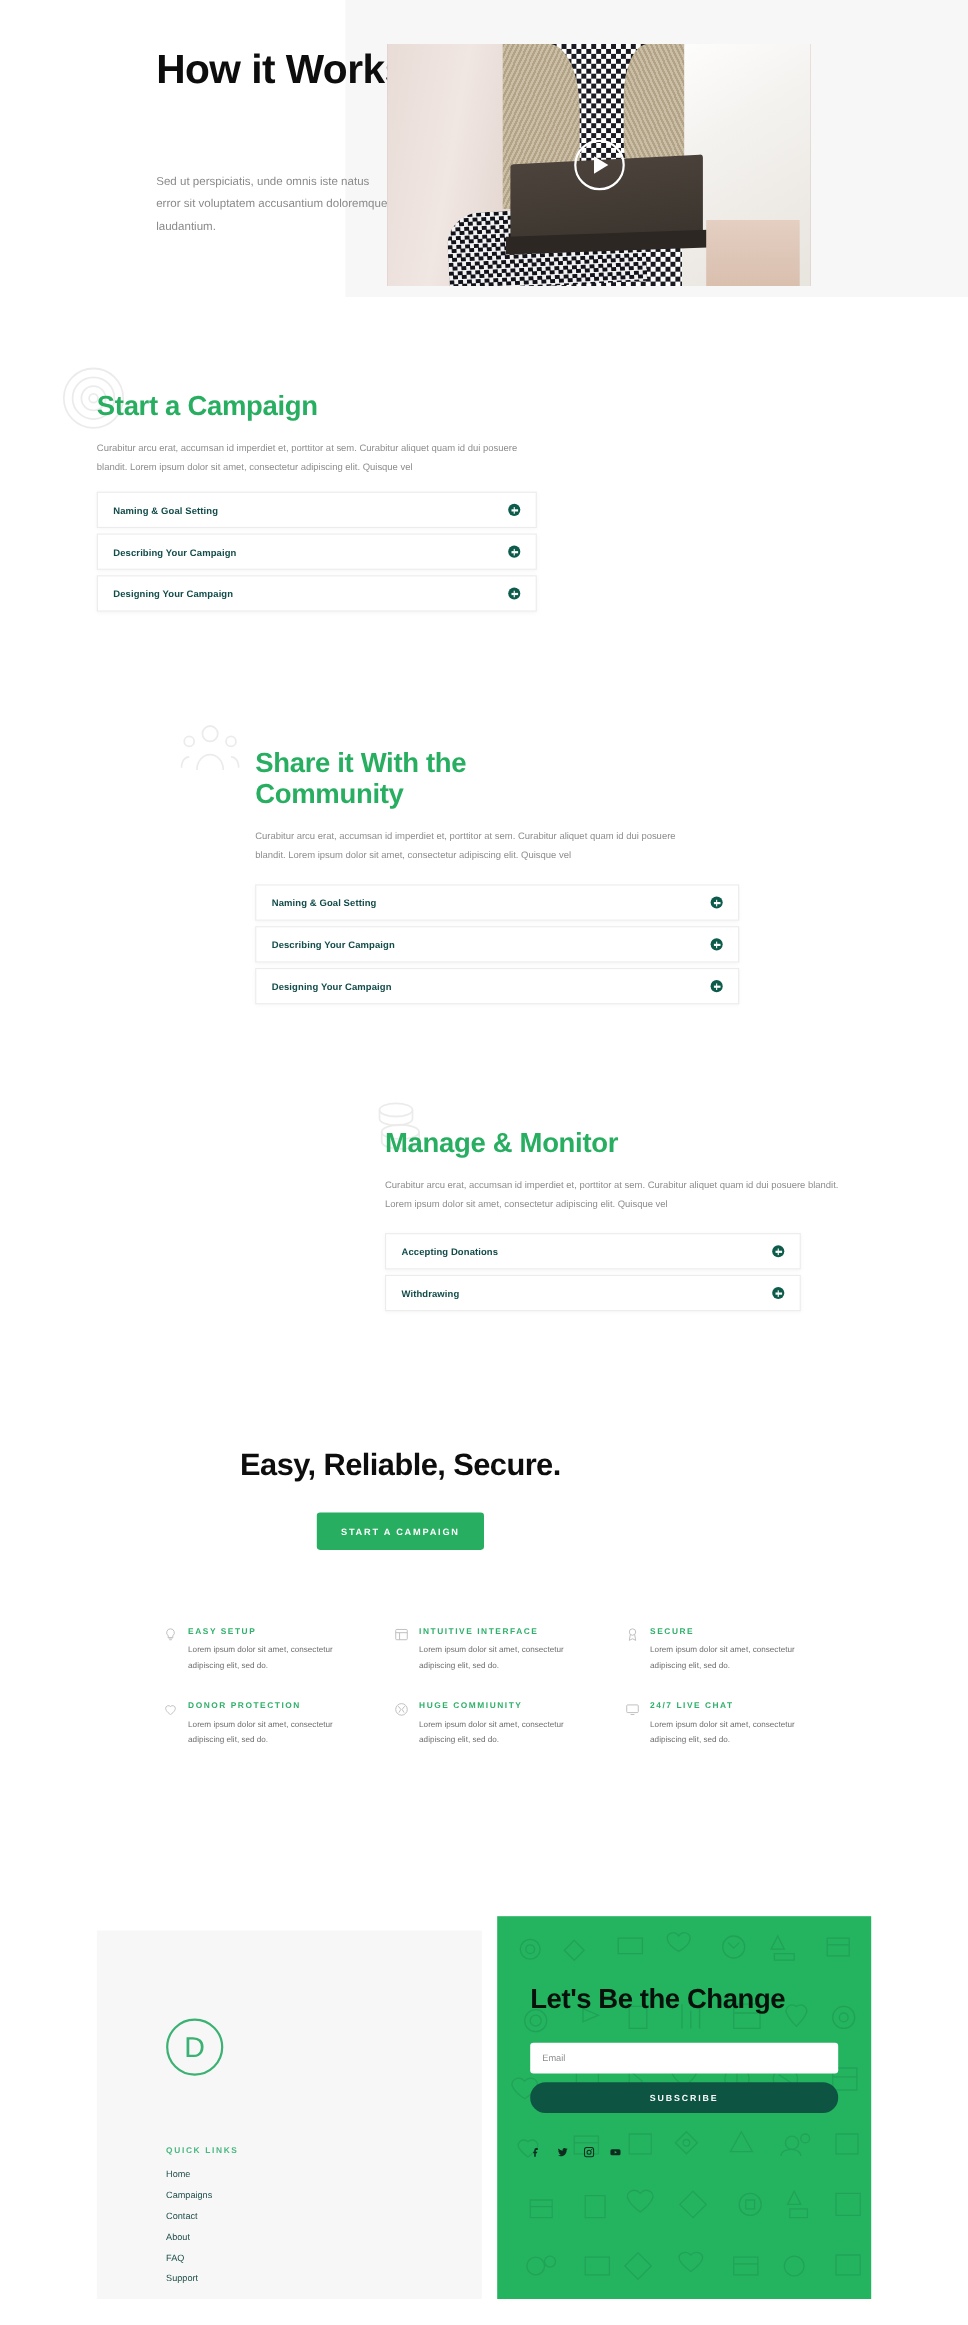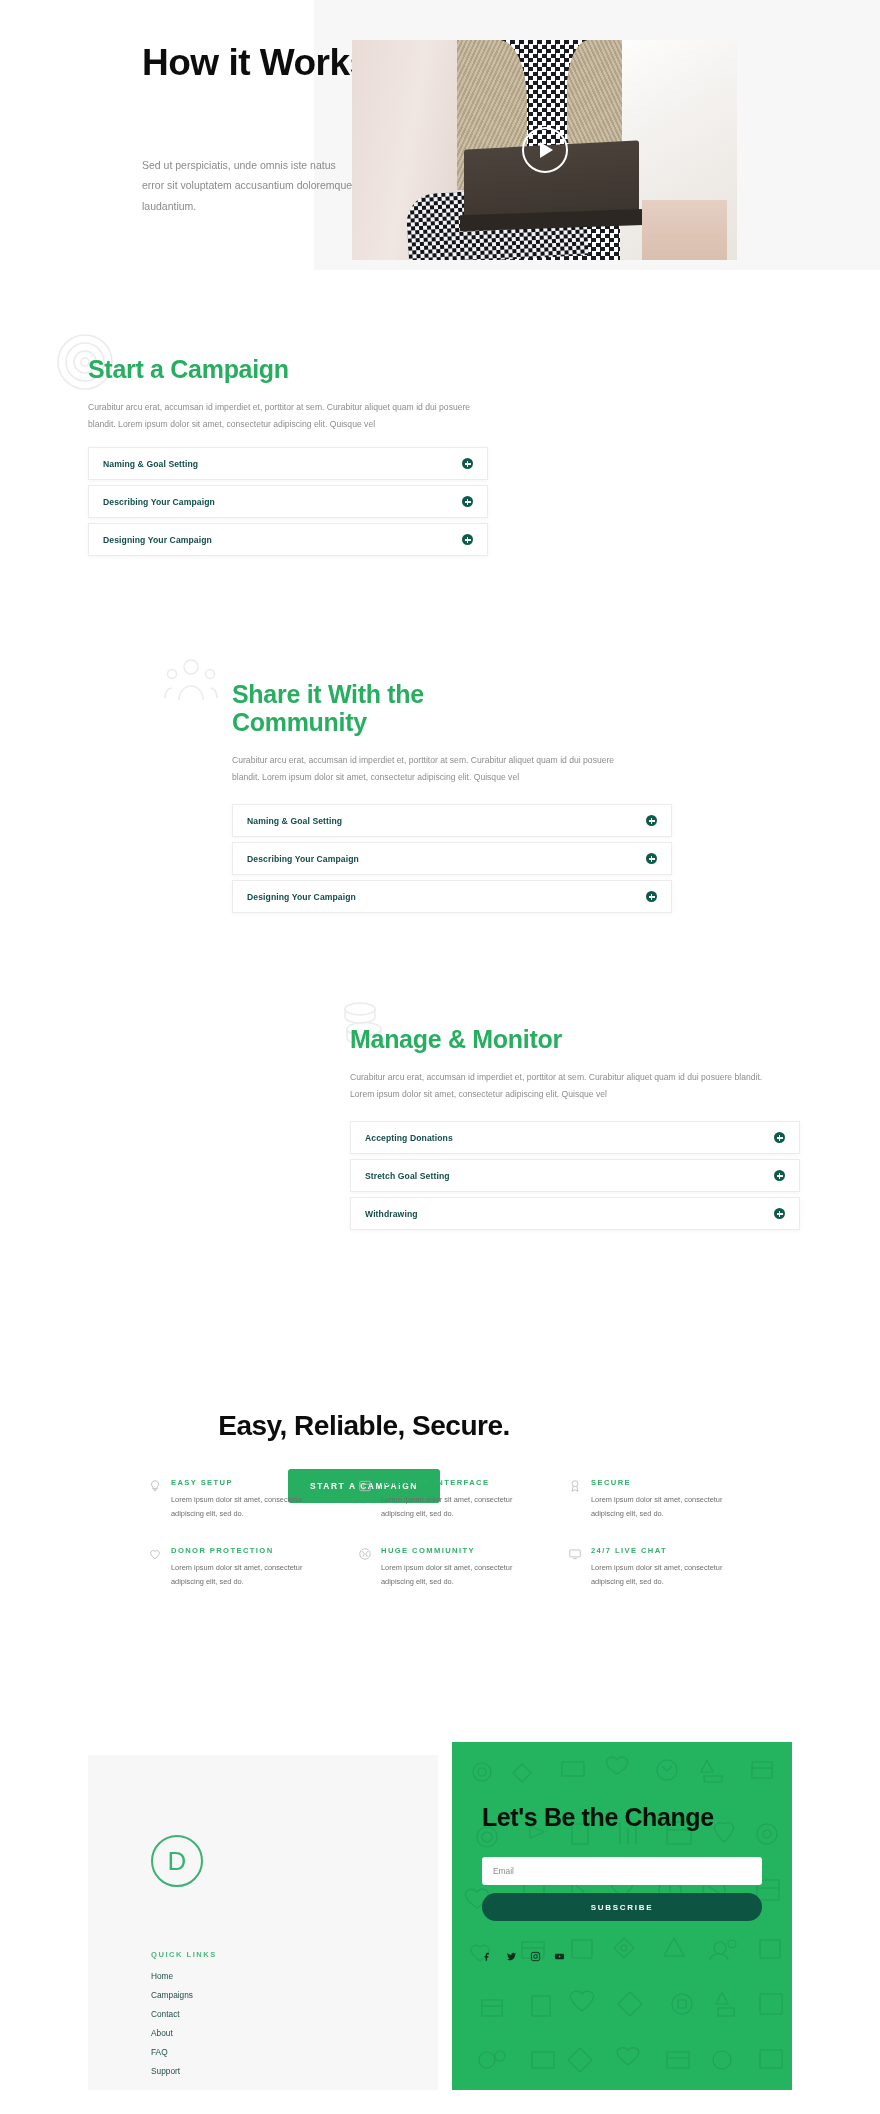--- a/index.html
+++ b/index.html
@@ -120,24 +120,24 @@
   #sec-start { position:absolute; left:88px; top:355px; width:400px; }
   #sec-start .acc-list { width: 400px; }
   
   #sec-share { position:absolute; left:220px; top:680px; width:440px;margin-left:12px; }
   #sec-share .sec-head { width: 280px; }
   #sec-share .sec-body { width: 410px; }
   #sec-share .acc-list { width: 440px; margin-top: 18px; }
   
   #sec-manage { position:absolute; left:350px; top:1025px; width:450px; }
   #sec-manage .sec-body { width: 435px; }
-  #sec-manage .acc-list { width: 450px; margin-top: 18px; }
-
-  
-  .cta { position: absolute; left: 0; top: 1410px; width: 728px; text-align: center; }
+  #sec-manage .acc-list { width: 378px; margin-top: 18px; }
+
+  
+  .cta { position: absolute; left: 0; top: 1316px; width: 728px; text-align: center; }
   .cta-title { font-size: 28px; font-weight: 800; color: #0d0d0d; letter-spacing: -0.5px; }
   .cta-btn {
     display: inline-block; margin-top: 27px;
     background: #27ae60; color: #fff;
     font-size: 8.4px; font-weight: 700; letter-spacing: 1.6px;
     padding: 12px 22px; border: none; border-radius: 3px; cursor: pointer;
     font-family: "Liberation Sans", sans-serif;
   }
 
   
@@ -288,24 +288,20 @@
     <ellipse cx="22" cy="10" rx="15" ry="6"></ellipse>
     <path d="M7 10v8c0 3.3 6.7 6 15 6s15-2.7 15-6v-8"></path>
     <ellipse cx="26" cy="30" rx="17" ry="6.5"></ellipse>
     <path d="M9 30v9c0 3.6 7.6 6.5 17 6.5s17-2.9 17-6.5v-9"></path>
   </svg>
   <h2 class="sec-head">Manage &amp; Monitor</h2>
   <p class="sec-body">Curabitur arcu erat, accumsan id imperdiet et, porttitor at sem. Curabitur aliquet quam id dui posuere blandit. Lorem ipsum dolor sit amet, consectetur adipiscing elit. Quisque vel</p>
   <div class="acc-list">
     <div class="acc-item">
       <span class="acc-title">Accepting Donations</span>
-      <span class="acc-plus"></span>
-    </div>
-    <div class="acc-item">
-      <span class="acc-title">Stretch Goal Setting</span>
       <span class="acc-plus"></span>
     </div>
     <div class="acc-item">
       <span class="acc-title">Withdrawing</span>
       <span class="acc-plus"></span>
     </div>
   </div>
 </section>
 
 <section class="cta">

